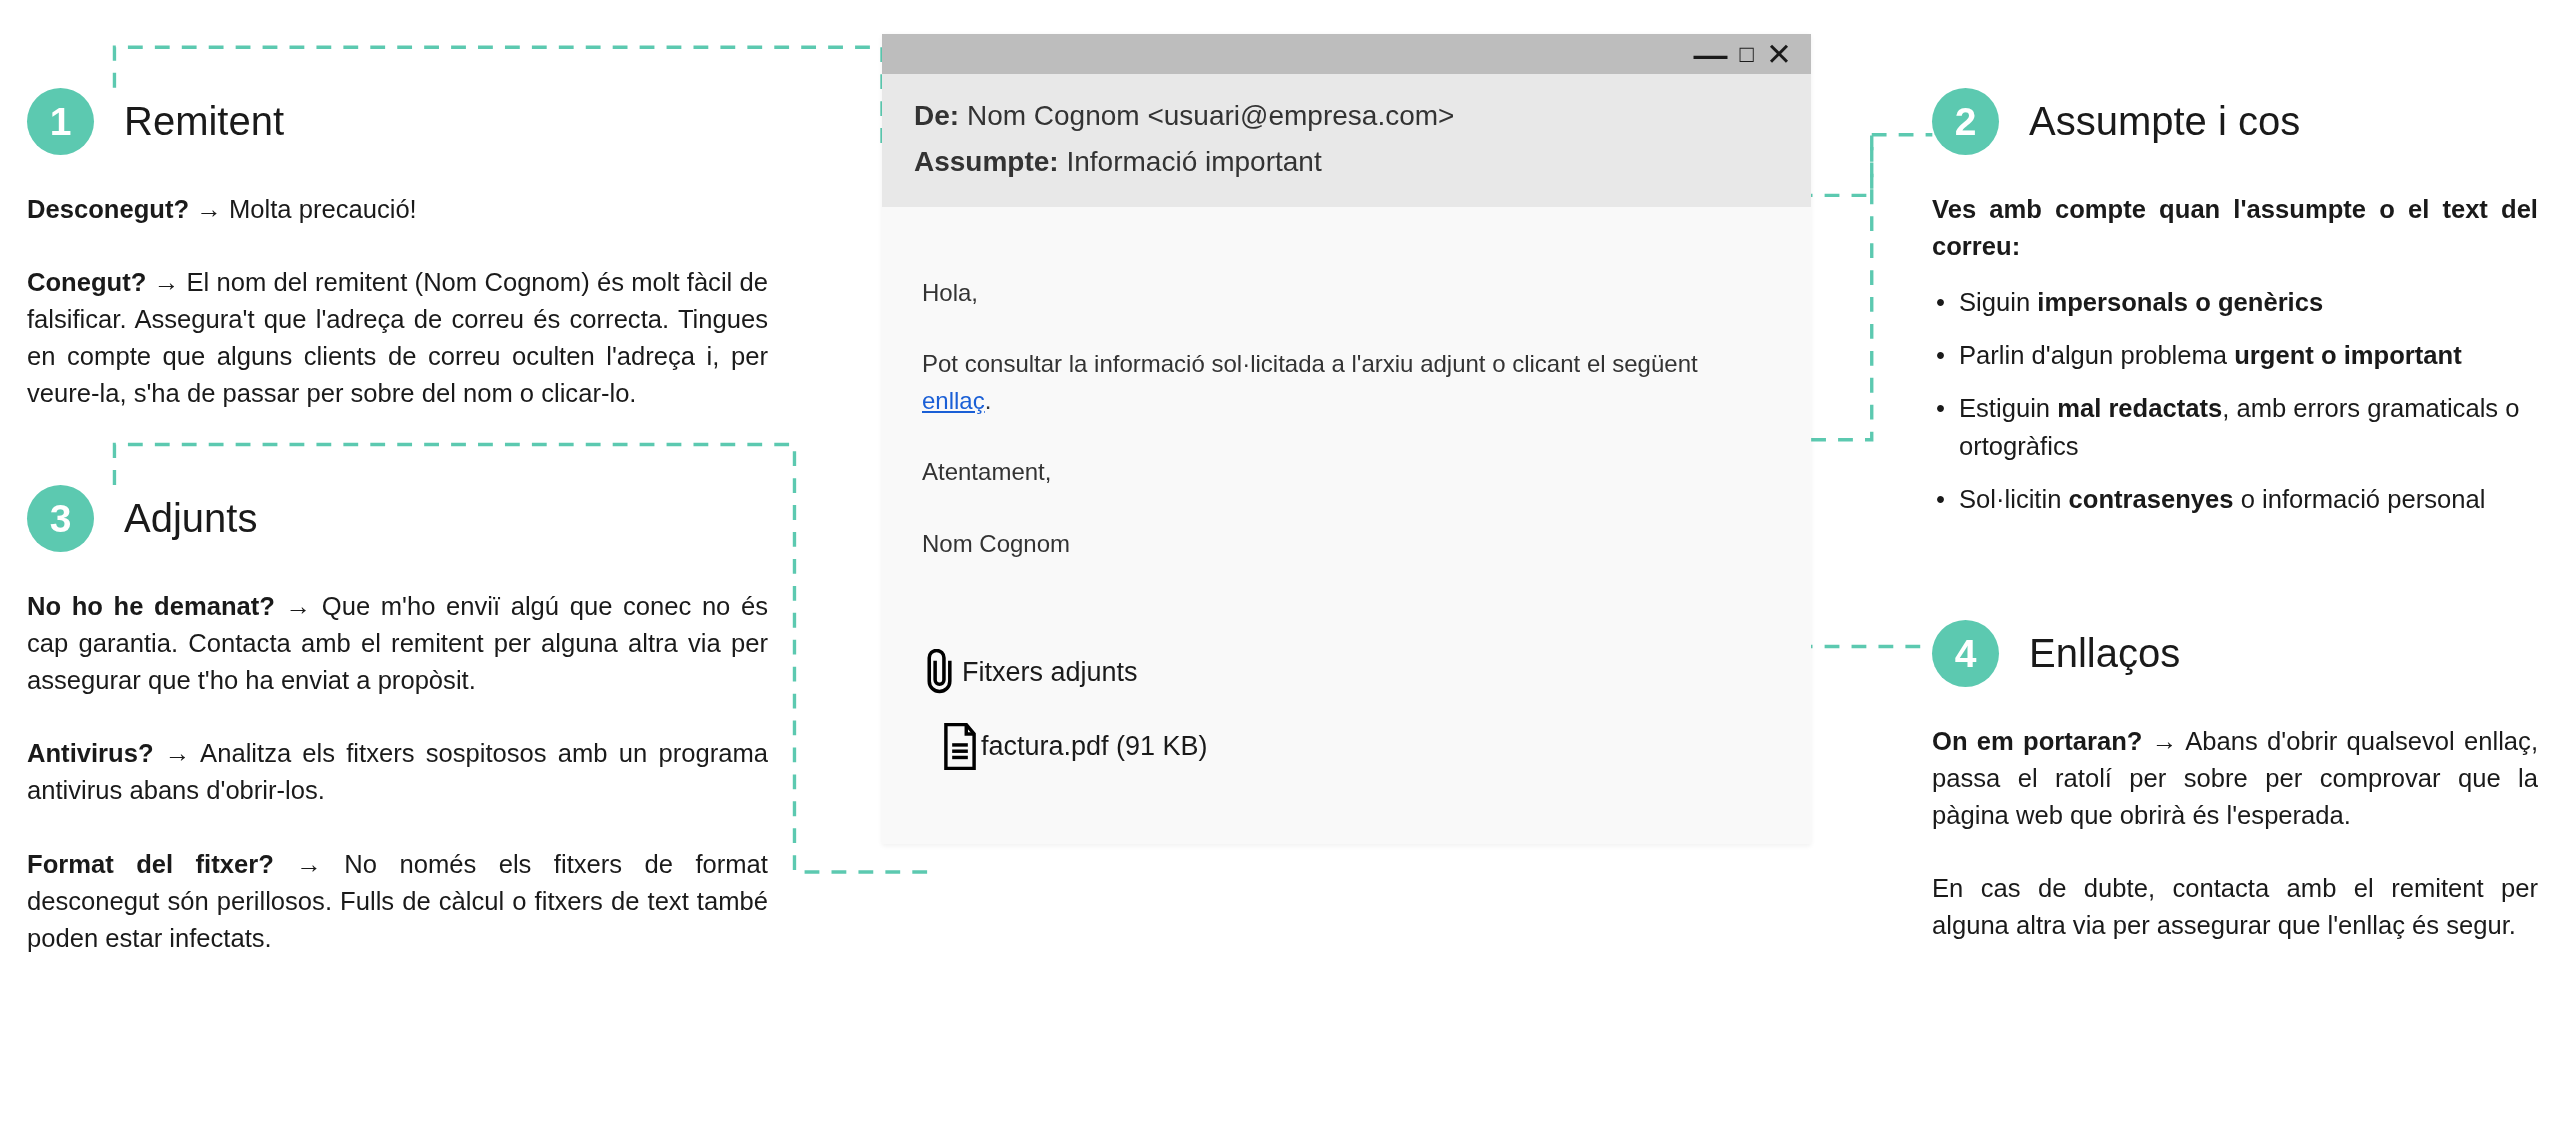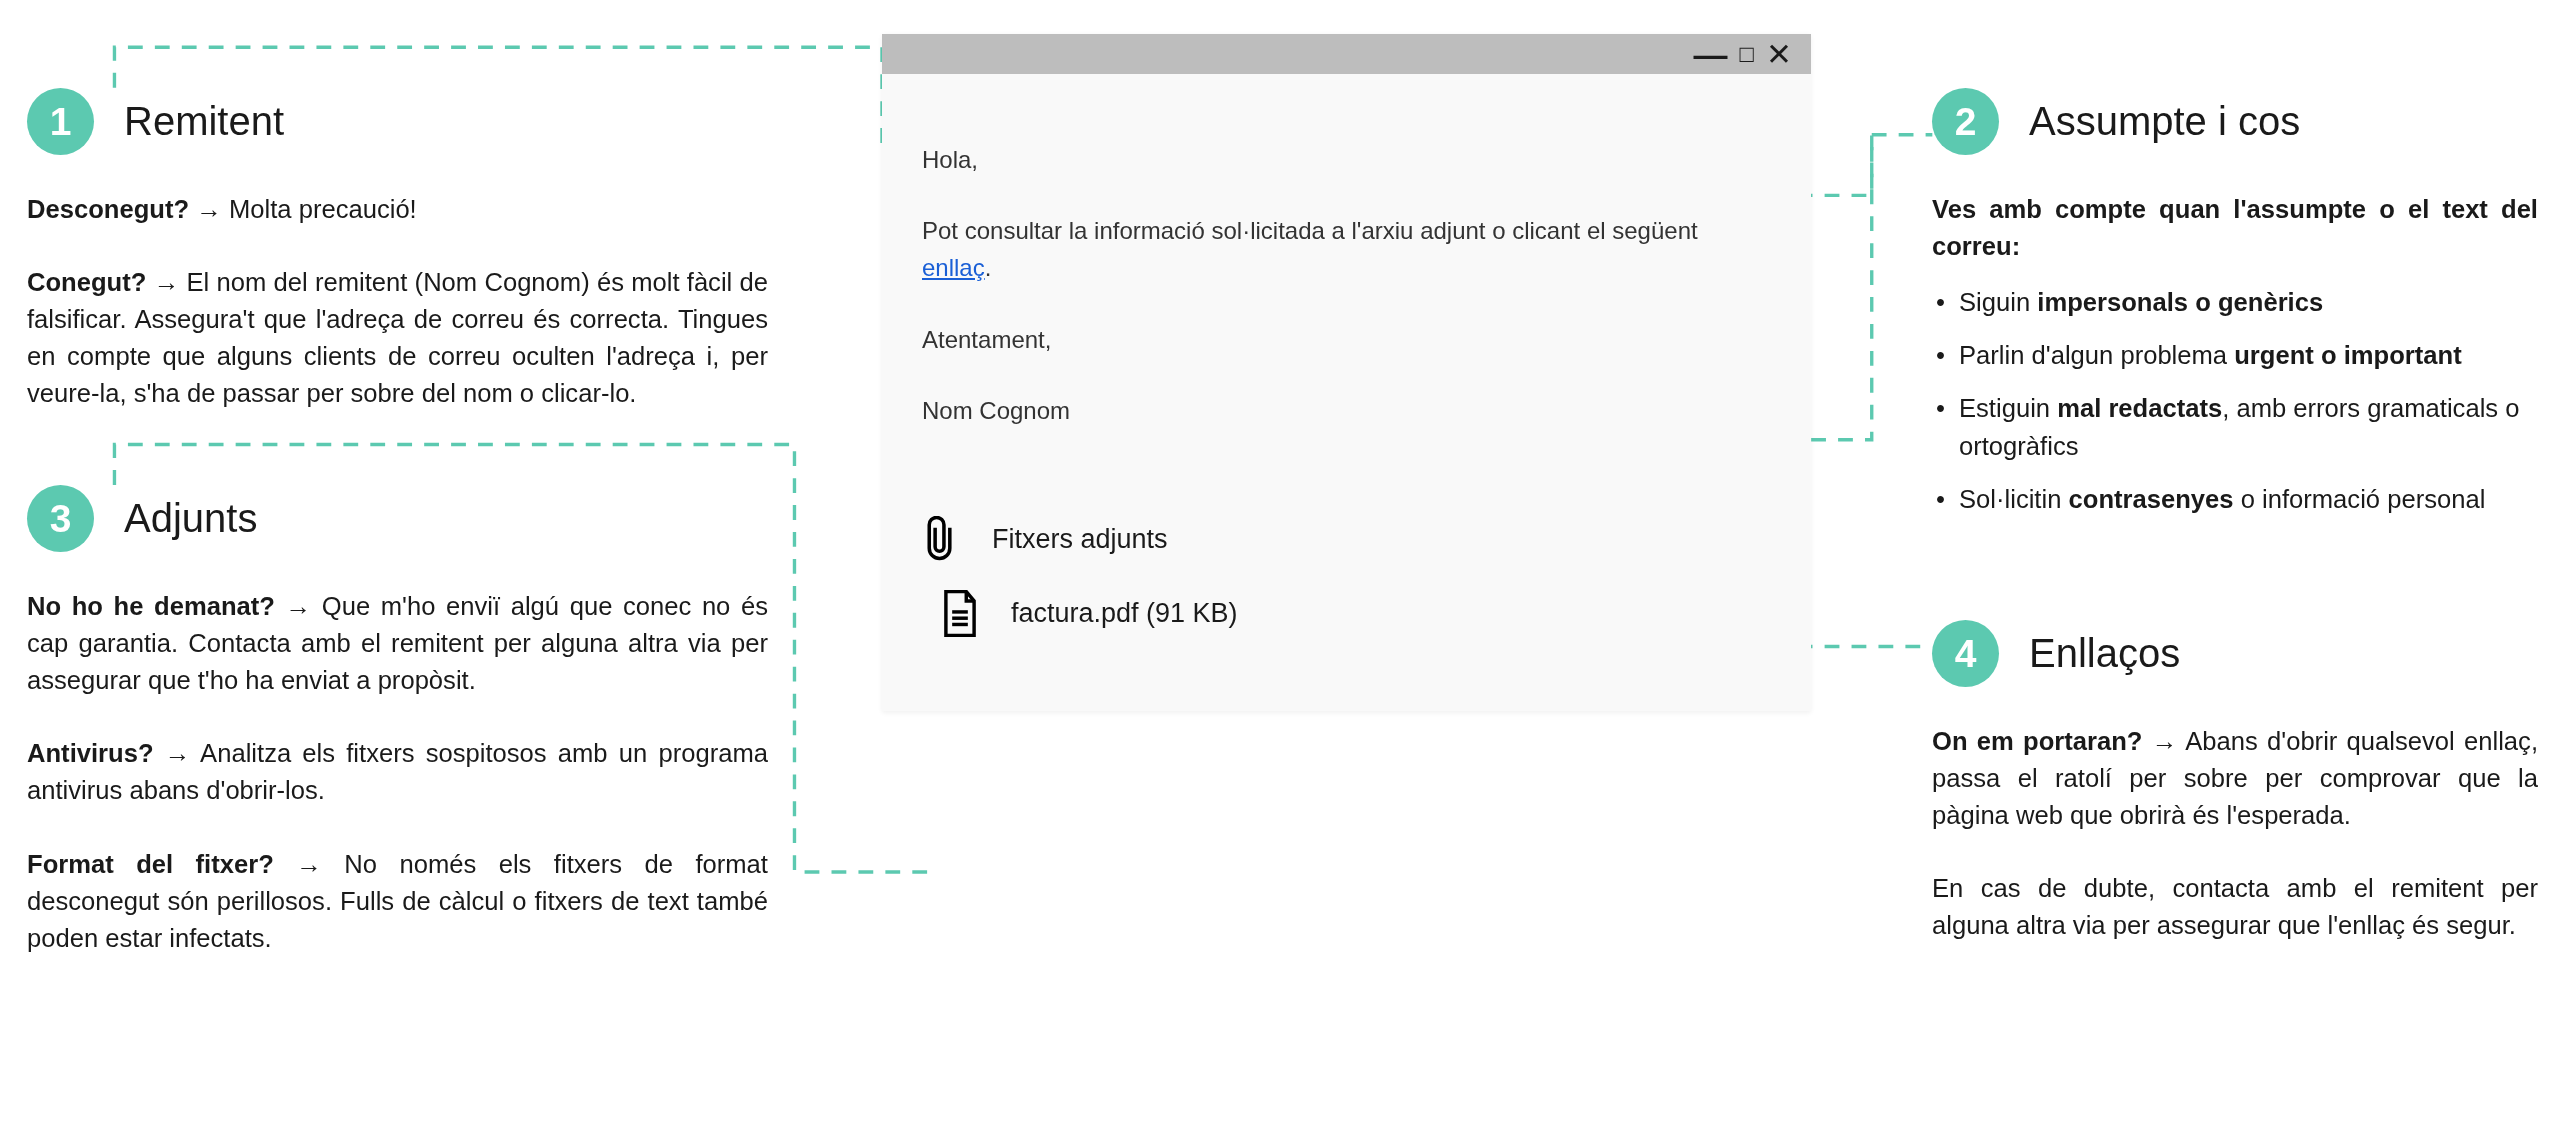--- a/index.html
+++ b/index.html
@@ -84,21 +84,21 @@
   .body-block p { margin-bottom: 34px; }
   .body-block a { color: #1a5fd6; }
   .attach-block {
     padding: 13.5px 40px 47px 40px;
     font-size: 27px;
     color: #1a1a1a;
   }
   .attach-row {
     display: flex;
     align-items: center;
-    gap: 32px;
+    gap: 2px;
     margin-bottom: 27px;
   }
   .attach-row.file { margin-left: 19px; }
   .clip-icon, .file-icon { width: 38px; height: 47px; flex-shrink: 0; }
 
   
   svg.connectors {
     position: absolute;
     inset: 0;
     width: 2576px;
@@ -193,20 +193,24 @@
     <p><span class="bold">On em portaran?</span> <span class="arrow">→</span><span> Abans d'obrir qualsevol enllaç, passa el ratolí per sobre per comprovar que la pàgina web que obrirà és l'esperada.</span></p>
     <p>En cas de dubte, contacta amb el remitent per alguna altra via per assegurar que l'enllaç és segur.</p>
   </div>
 </div>
 
 <div class="email-window">
   <div class="titlebar">
     <span style="font-weight:700; font-size:34px;">—</span>
     <span style="font-size:24px;">□</span>
     <span style="font-size:31px;">✕</span>
+  </div>
+  <div class="header-block">
+    <div><span class="lbl">De:</span><span> Nom Cognom &lt;usuari@empresa.com&gt;</span></div>
+    <div><span class="lbl">Assumpte:</span><span> Informació important</span></div>
   </div>
   <div class="body-block">
     <p>Hola,</p>
     <p><span>Pot consultar la informació sol·licitada a l'arxiu adjunt o clicant el següent </span><a href="#">enllaç</a><span>.</span></p>
     <p>Atentament,</p>
     <p>Nom Cognom</p>
   </div>
   <div class="attach-block">
     <div class="attach-row">
       <svg class="clip-icon" viewBox="0 0 24 32" fill="none" stroke="#000" stroke-width="2.4">

